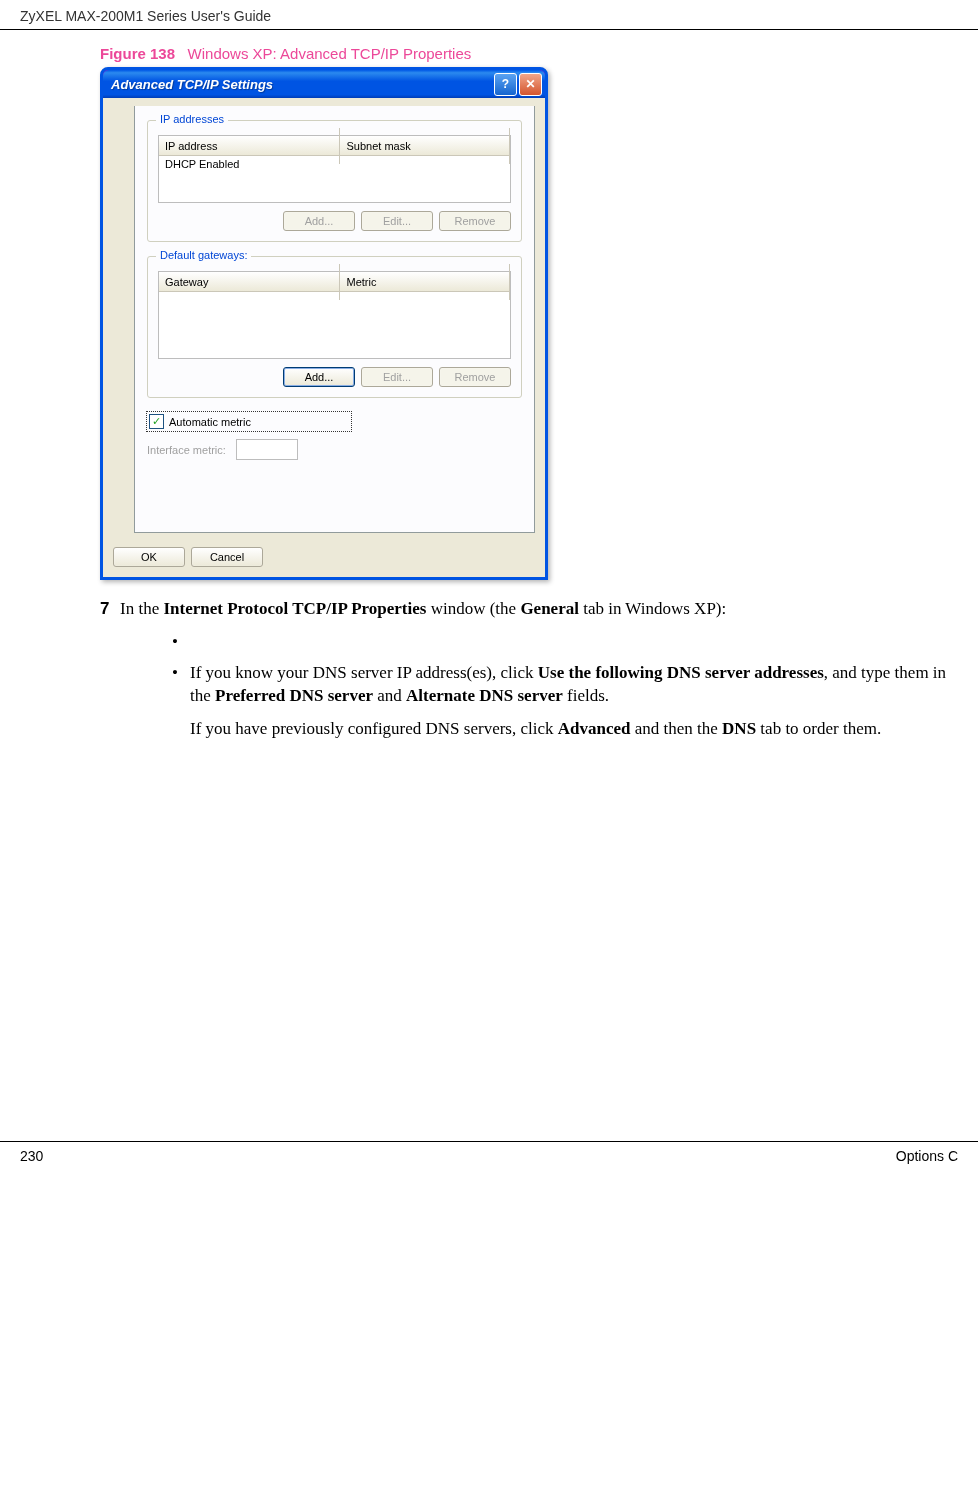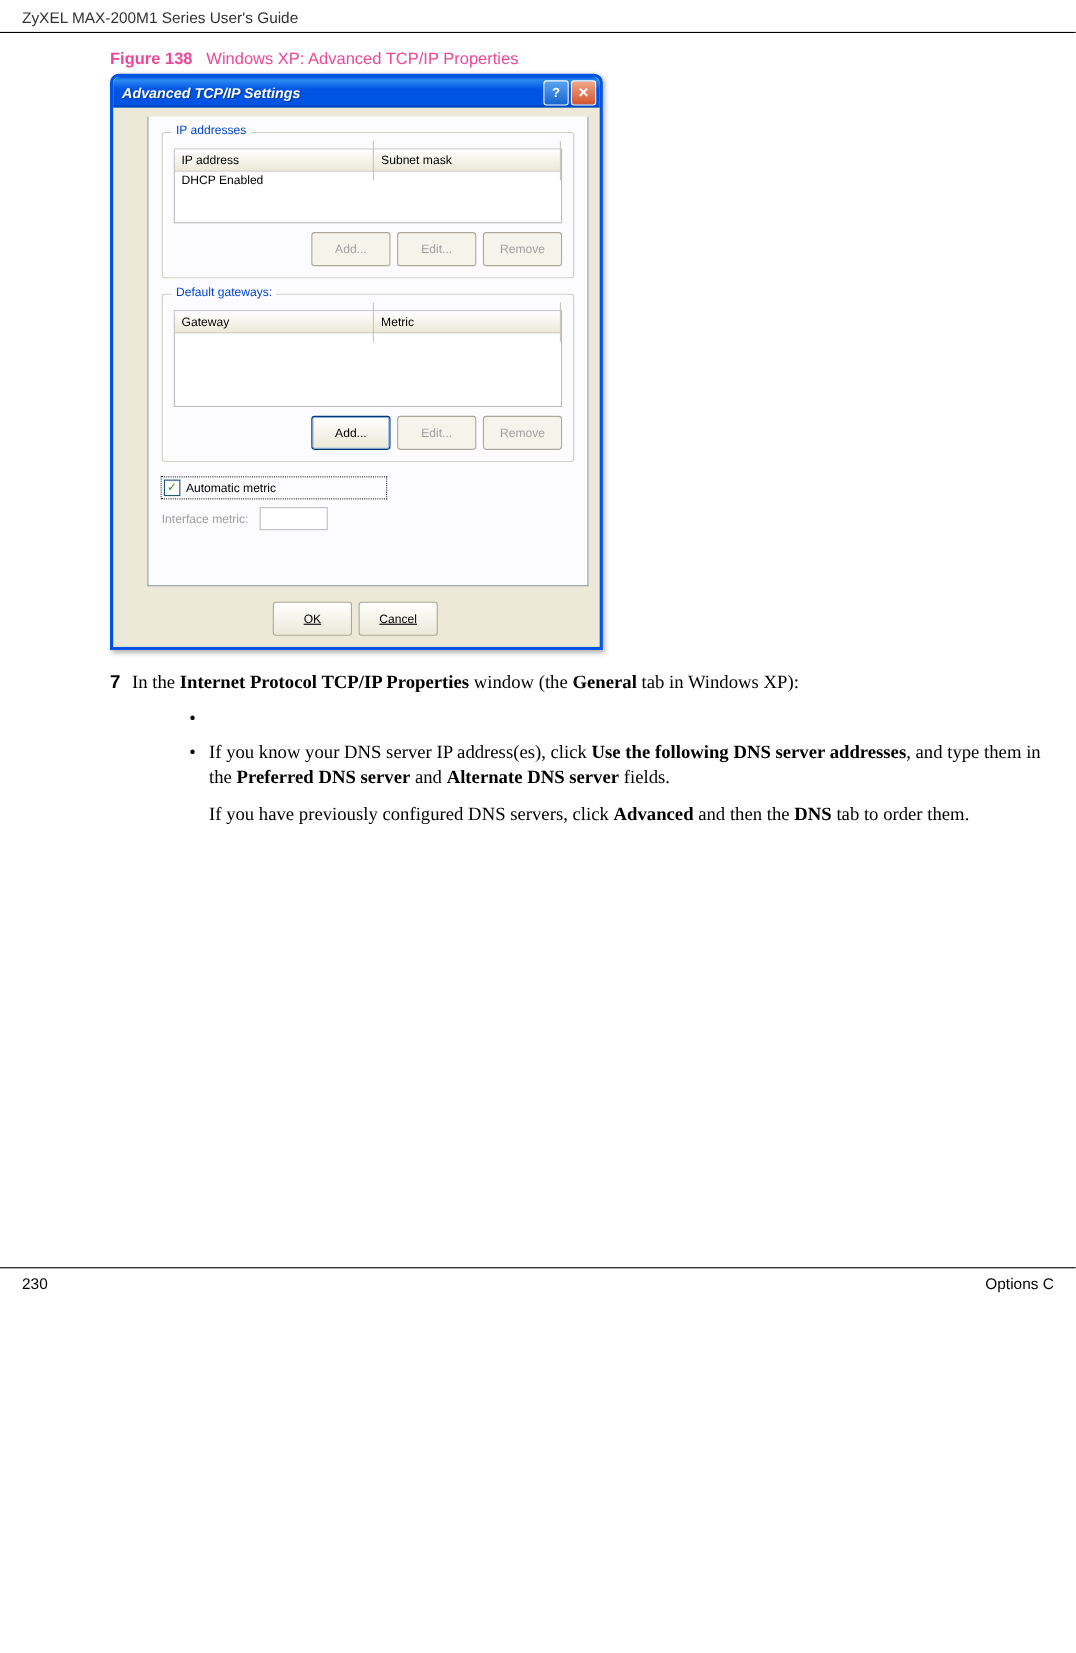--- a/index.html
+++ b/index.html
@@ -27,21 +27,21 @@
     .figure-caption strong {
       font-weight: bold;
     }
     .dialog-container {
       margin-left: 100px;
       width: 448px;
     }
     .xp-window {
       border: 3px solid #0054e3;
       border-radius: 8px 8px 0 0;
-      background: #86efac;
+      background: #6d28d9;
       box-shadow: 2px 2px 5px rgba(0,0,0,0.3);
       font-family: Tahoma, Arial, sans-serif;
       font-size: 11px;
     }
     .titlebar {
       background: linear-gradient(to bottom, #0058e6 0%, #2b8aef 10%, #0054e3 40%, #0054e3 88%, #003db7 100%);
       height: 28px;
       display: flex;
       align-items: center;
       padding: 0 3px 0 8px;
@@ -163,21 +163,21 @@
       min-height: 62px;
     }
     .button-row {
       display: flex;
       justify-content: flex-end;
       gap: 6px;
       margin-top: 8px;
     }
     .xp-button {
       min-width: 72px;
-      height: 31px;
+      height: 20px;
       background: linear-gradient(to bottom, #fff, #ece9d8);
       border: 1px solid #aca899;
       border-radius: 3px;
       font-size: 11px;
       font-family: Tahoma, sans-serif;
       color: #000;
       cursor: default;
       padding: 0 8px;
       box-shadow: inset 0 0 1px #fff;
     }
@@ -223,25 +223,24 @@
       font-size: 11px;
     }
     .metric-input {
       width: 60px;
       height: 19px;
       border: 1px solid #bdbdbd;
       background: #fff;
     }
     .dialog-footer {
       display: flex;
-      justify-content: center;
+      justify-content: flex-start;
       gap: 6px;
       margin-top: 14px;
       padding-right: 2px;
-      text-decoration: underline;
     }
     .body-text {
       padding: 18px 30px 0 100px;
       font-size: 17px;
       line-height: 1.35;
     }
     .step-line {
       display: flex;
       margin-bottom: 10px;
     }

